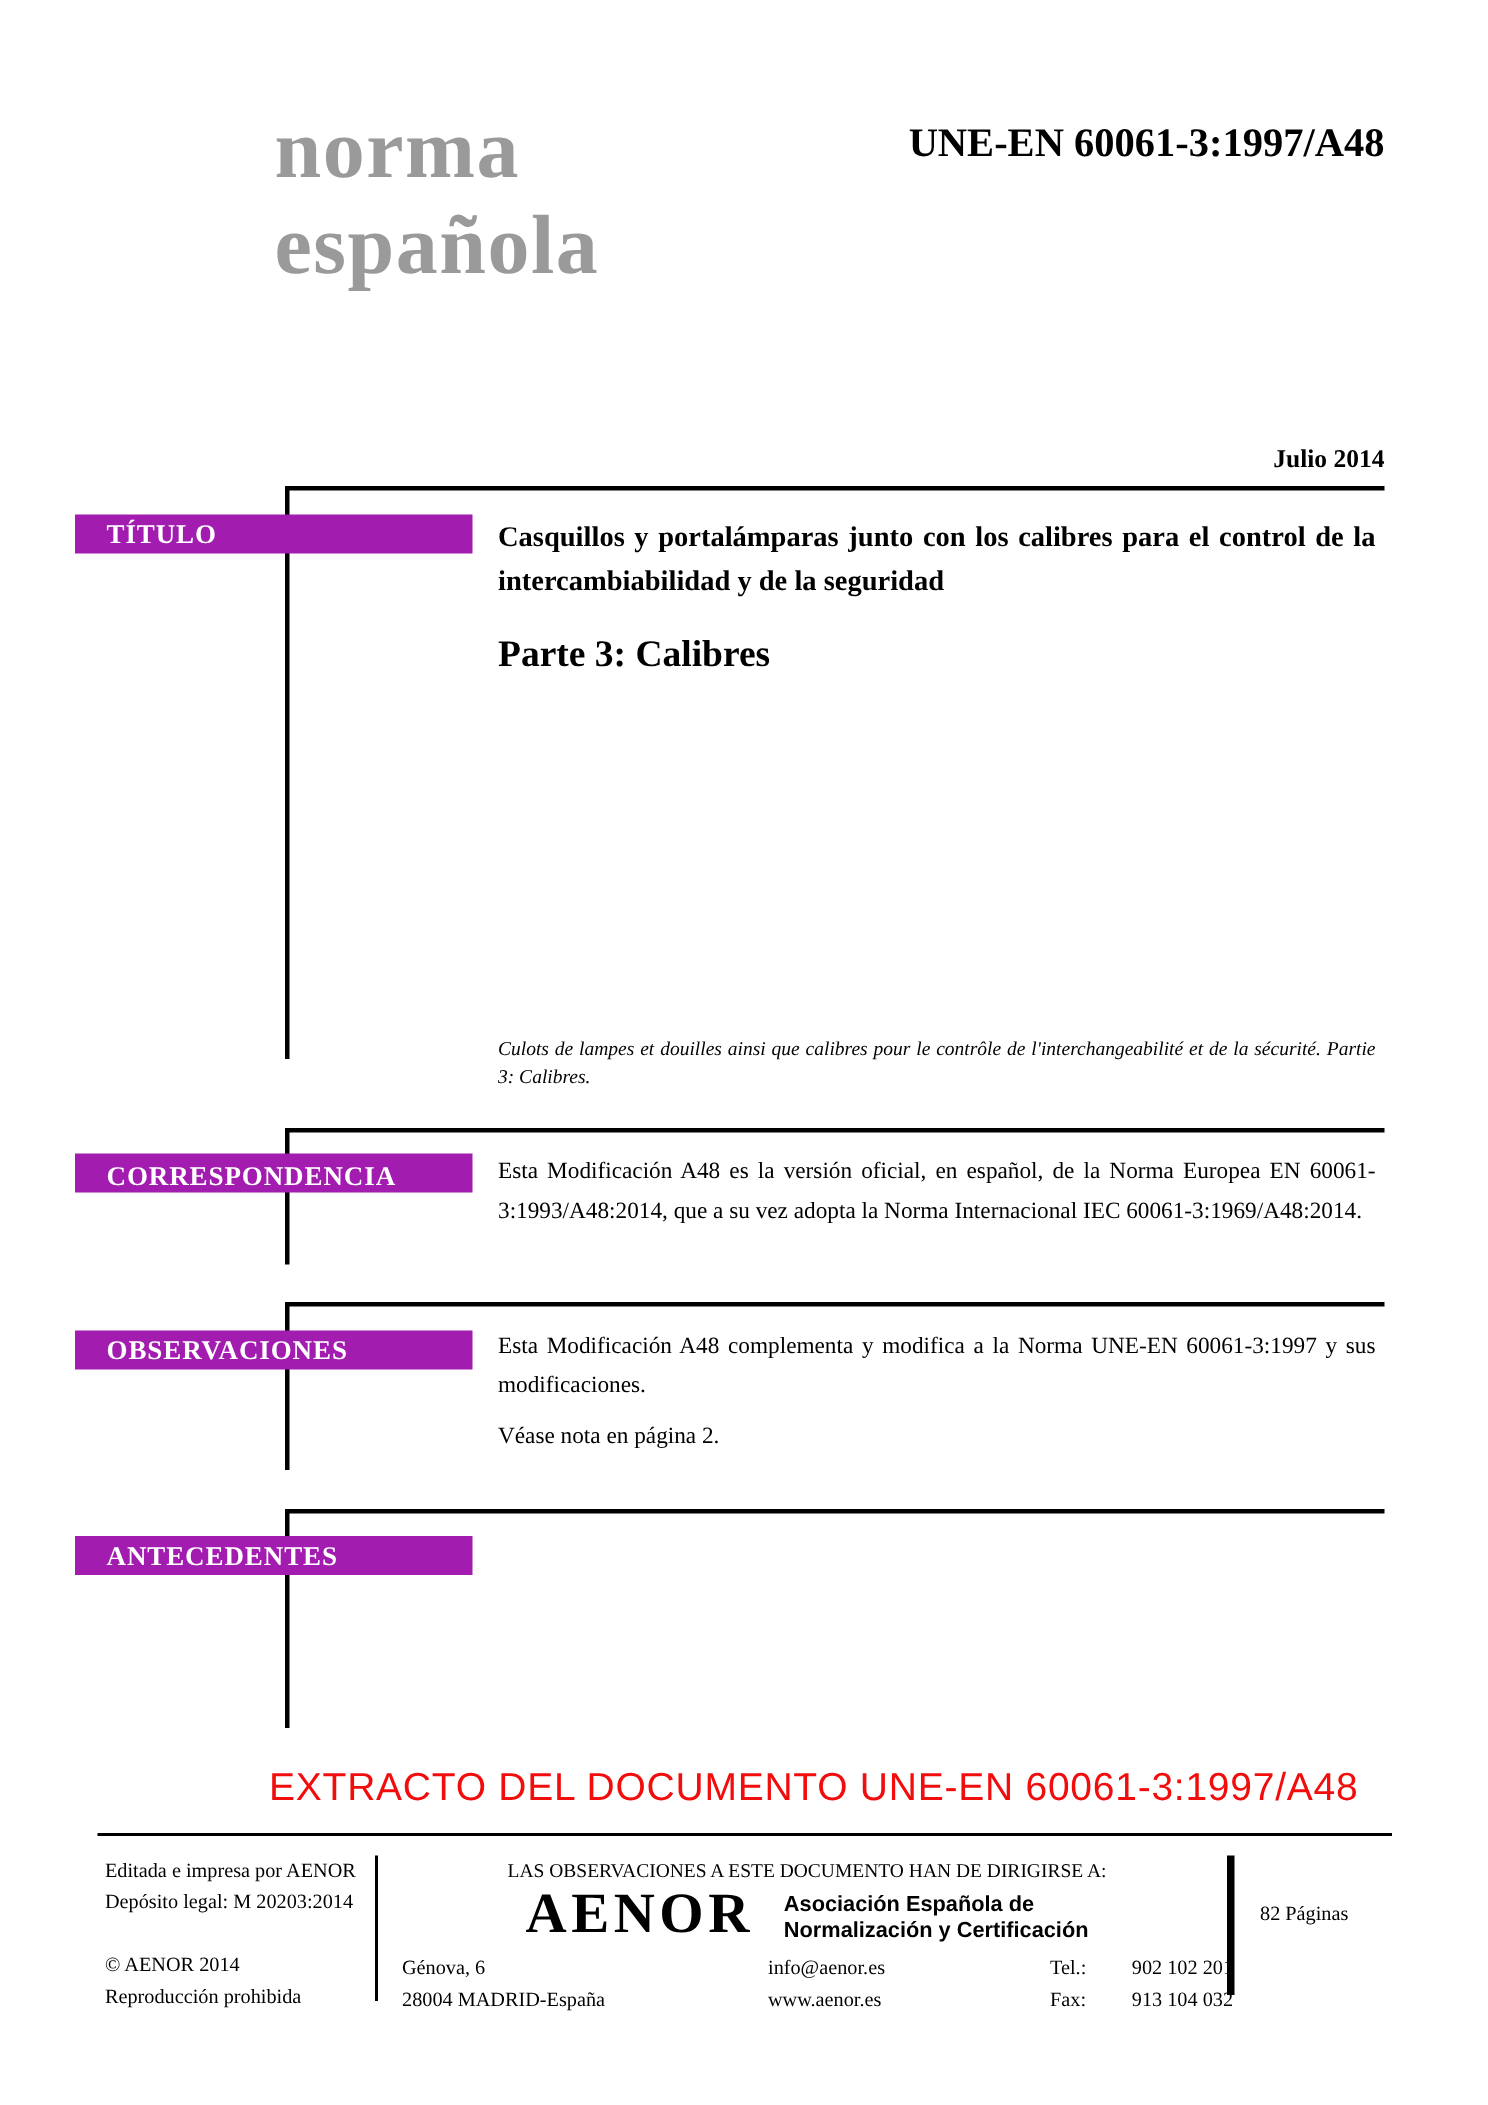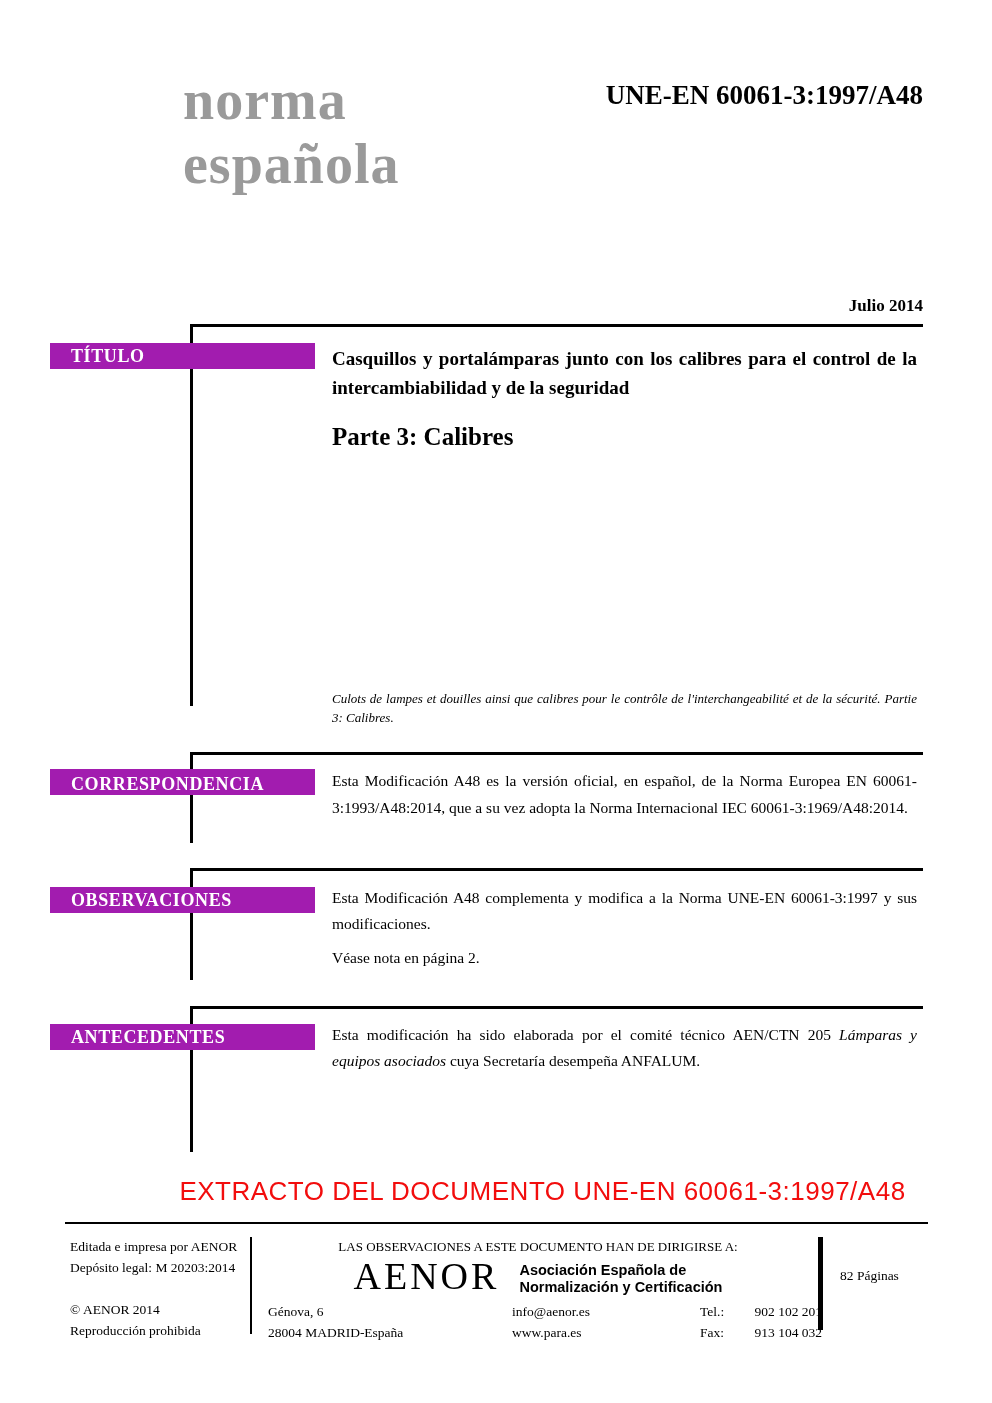--- a/index.html
+++ b/index.html
@@ -69,21 +69,21 @@
   .f-obs-note {
     position:absolute; left:262px; width:552px; top:1239px;
     text-align:center; font-size:13px;
   }
   .f-logo-row {
     position:absolute; left:262px; width:552px; top:1257px;
     display:flex; justify-content:center; align-items:flex-start; gap:20px;
   }
   .aenor-logo {
     font-family:"Liberation Serif", serif;
-    font-size:38px; line-height:38px; letter-spacing:3px; font-weight:normal;
+    font-size:38px; line-height:38px; letter-spacing:3px; font-weight:bold;
   }
   .aenor-org {
     font-family:"Liberation Sans", sans-serif;
     font-weight:bold; font-size:14.5px; line-height:17px;
     padding-top:5px;
   }
   .f-addr  { position:absolute; left:268px; top:1301px; }
   .f-net   { position:absolute; left:512px; top:1301px; }
   .f-tels  { position:absolute; left:700px; top:1301px; }
   .f-tels .row { display:flex; }
@@ -125,21 +125,20 @@
     <span>OBSERVACIONES</span>
   </div>
   <div class="body-block obs-body" style="top:885px;">Esta Modificación A48 complementa y modifica a la Norma UNE-EN 60061-3:1997 y sus modificaciones.</div>
   <div class="body-block obs-body" style="top:945px; text-align:left;">Véase nota en página 2.</div>
 
   <div class="hrule" style="top:1006px;"></div>
   <div class="vline" style="top:1006px; height:146px;"></div>
   <div class="label-box" style="top:1024px;">
     <span>ANTECEDENTES</span>
   </div>
-  <div class="body-block ant-body" style="top:1022px;"><span>Esta modificación ha sido elaborada por el comité técnico AEN/CTN 205 </span><span class="it">Lámparas y equipos asociados</span><span> cuya Secretaría desempeña ANFALUM.</span></div>
 
   <div class="extract-banner">EXTRACTO DEL DOCUMENTO UNE-EN 60061-3:1997/A48</div>
 
   <div class="footer-rule"></div>
 
   <div class="f-left-1 f-small">
     <div>Editada e impresa por AENOR</div>
     <div>Depósito legal: M 20203:2014</div>
   </div>
   <div class="f-left-2 f-small">
@@ -159,21 +158,21 @@
     </div>
   </div>
 
   <div class="f-addr f-small">
     <div>Génova, 6</div>
     <div>28004 MADRID-España</div>
   </div>
 
   <div class="f-net f-small">
     <div>info@aenor.es</div>
-    <div>www.para.es</div>
+    <div>www.aenor.es</div>
   </div>
 
   <div class="f-tels f-small">
     <div class="row">
       <span class="lbl">Tel.:</span>
       <span class="val">902 102 201</span>
     </div>
     <div class="row">
       <span class="lbl">Fax:</span>
       <span class="val">913 104 032</span>

